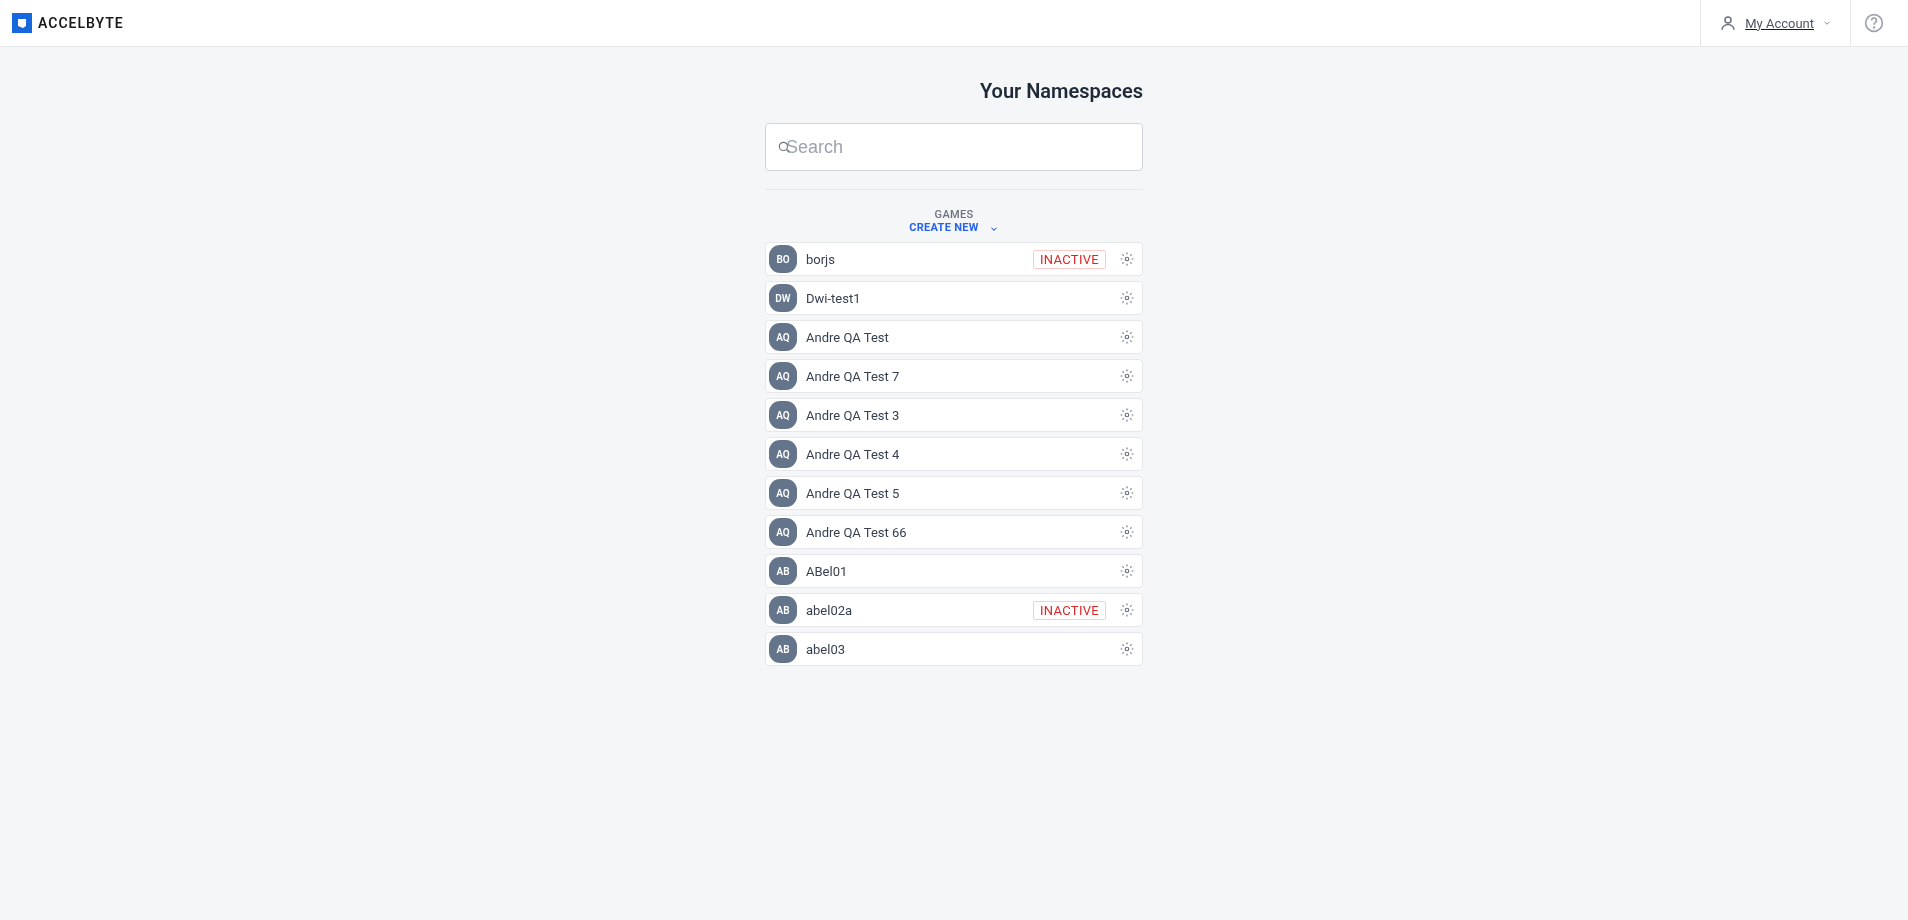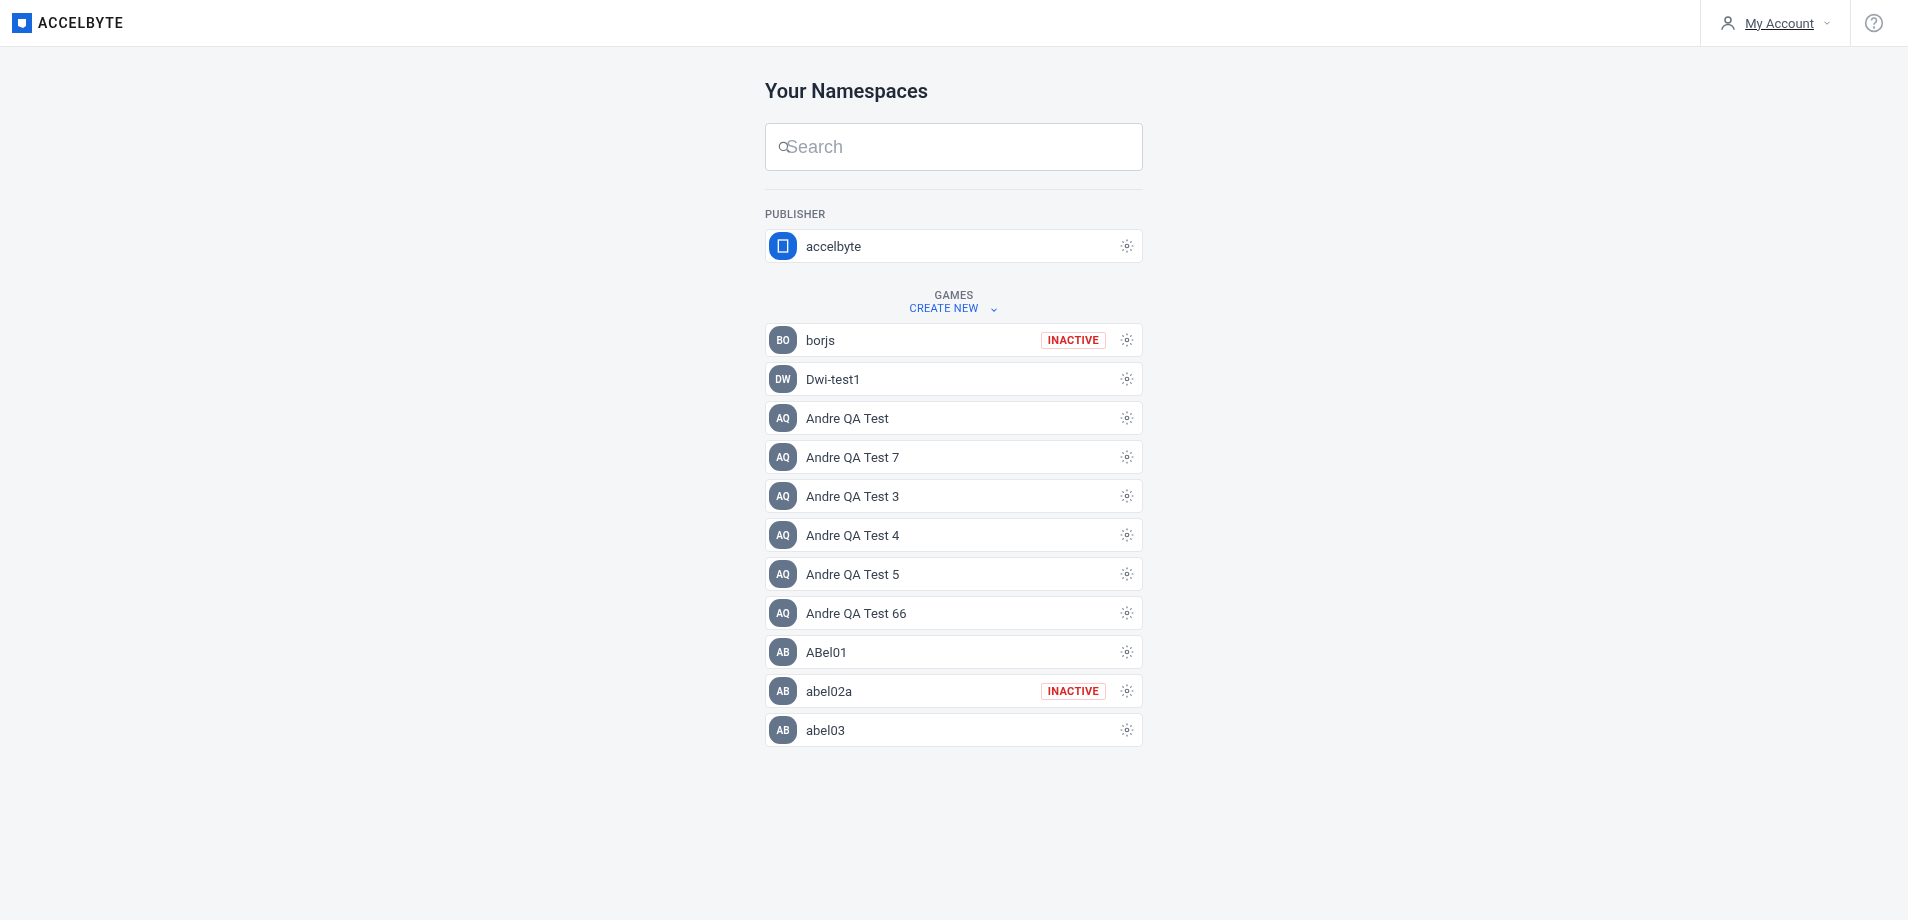--- a/index.html
+++ b/index.html
@@ -88,21 +88,21 @@
     }
     .main-content {
       max-width: 378px;
       margin: 0 auto;
       padding-top: 32px;
       padding-bottom: 40px;
     }
     .page-title {
       font-size: 20px;
       font-weight: 600;
-      text-align: left;
+      text-align: right;
       color: #1f2937;
       margin-bottom: 20px;
     }
     .search-container {
       position: relative;
       margin-bottom: 18px;
     }
     .search-input {
       width: 100%;
       height: 48px;
@@ -143,21 +143,21 @@
       align-items: center;
       margin-bottom: 8px;
       flex-direction: column;
     }
     .create-new-btn {
       display: flex;
       align-items: flex-end;
       gap: 10px;
       color: #2563eb;
       font-size: 11px;
-      font-weight: 400;
+      font-weight: 700;
       cursor: pointer;
       letter-spacing: 0.3px;
     }
     .create-chevron {
       width: 10px;
       height: 10px;
       color: #2563eb;
     }
     .namespace-card {
       display: flex;
@@ -192,22 +192,22 @@
       width: 16px;
       height: 16px;
     }
     .namespace-name {
       font-size: 13px;
       color: #374151;
       flex: 1;
       padding-left: 6px;
     }
     .status-badge {
-      font-size: 11px;
-      font-weight: 700;
+      font-size: 13px;
+      font-weight: 400;
       color: #dc2626;
       border: 1px solid #fecaca;
       padding: 1px 6px;
       border-radius: 2px;
       margin-right: 6px;
       letter-spacing: 0.3px;
     }
     .gear-icon-btn {
       width: 30px;
       display: flex;
@@ -263,43 +263,20 @@
   <div class="search-container">
     <svg class="search-icon" viewBox="0 0 24 24" fill="none" stroke="currentColor" stroke-width="2">
       <circle cx="11" cy="11" r="7"></circle>
       <line x1="21" y1="21" x2="16.5" y2="16.5"></line>
     </svg>
     <input class="search-input" type="text" placeholder="Search" style="">
   </div>
 
   <div class="divider"></div>
 
-  <div class="section-publisher">
-    <div class="section-header">PUBLISHER</div>
-    <div class="namespace-card">
-      <div class="namespace-icon publisher-icon">
-        <svg class="building-svg" viewBox="0 0 24 24" fill="none" stroke="white" stroke-width="2">
-          <rect x="5" y="3" width="14" height="18"></rect>
-          <line x1="9" y1="7" x2="9" y2="7"></line>
-          <line x1="15" y1="7" x2="15" y2="7"></line>
-          <line x1="9" y1="11" x2="9" y2="11"></line>
-          <line x1="15" y1="11" x2="15" y2="11"></line>
-          <line x1="9" y1="15" x2="9" y2="15"></line>
-          <line x1="15" y1="15" x2="15" y2="15"></line>
-        </svg>
-      </div>
-      <span class="namespace-name">accelbyte</span>
-      <div class="gear-icon-btn">
-        <svg class="gear-icon" viewBox="0 0 24 24" fill="none" stroke="currentColor" stroke-width="2">
-          <circle cx="12" cy="12" r="3"></circle>
-          <path d="M12 1v3m0 16v3M4.2 4.2l2.1 2.1m11.4 11.4l2.1 2.1M1 12h3m16 0h3M4.2 19.8l2.1-2.1m11.4-11.4l2.1-2.1"></path>
-        </svg>
-      </div>
-    </div>
-  </div>
 
   <div>
     <div class="section-header-row">
       <div class="section-header" style="margin-bottom:0">GAMES</div>
       <div class="create-new-btn">
         <span>CREATE NEW</span>
         <svg class="create-chevron" viewBox="0 0 24 24" fill="none" stroke="currentColor" stroke-width="2.5">
           <polyline points="6 9 12 15 18 9"></polyline>
         </svg>
       </div>

